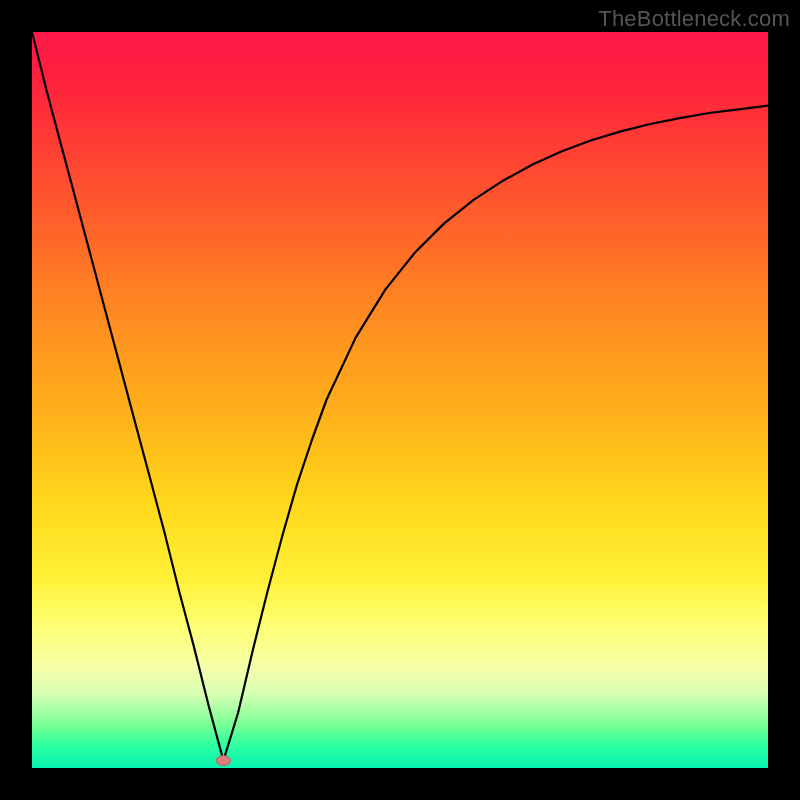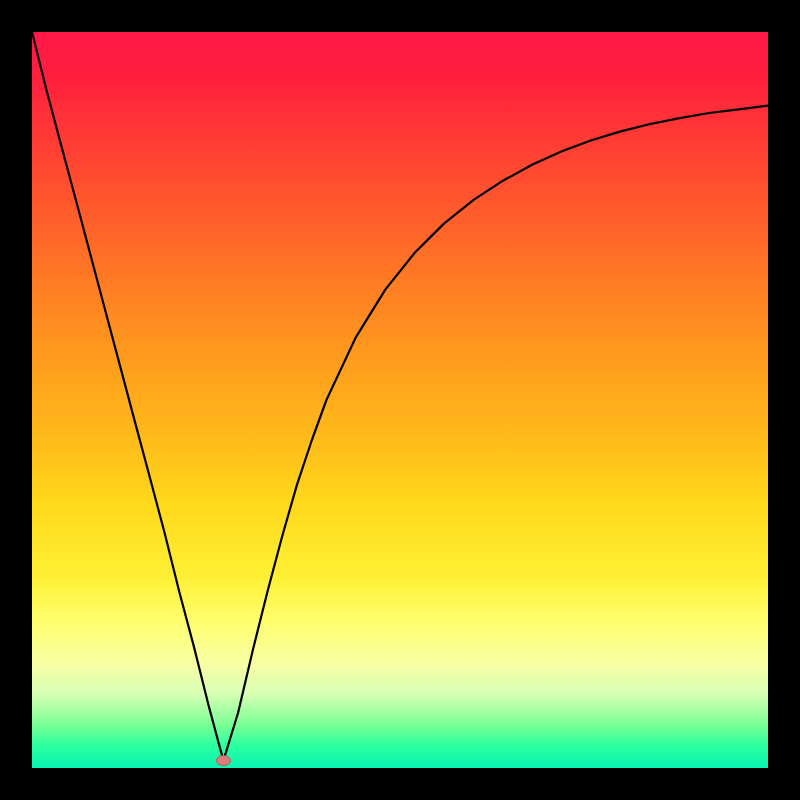--- a/index.html
+++ b/index.html
@@ -78,13 +78,14 @@
 
 <div class="frame">
 
   <div class="plot-area">
     <svg class="overlay" viewBox="0 0 736 736" preserveAspectRatio="none">
       <path id="curve-path" class="curve" d="M0.0 0.0 L14.7 58.9 L29.4 114.1 L44.2 169.3 L58.9 224.5 L73.6 279.7 L88.3 334.9 L103.0 390.1 L117.8 445.3 L132.5 500.5 L147.2 559.4 L161.9 614.6 L176.6 673.4 L191.4 728.6 L206.1 680.8 L220.8 618.2 L235.5 559.4 L250.2 504.2 L265.0 452.6 L279.7 408.5 L294.4 368.0 L323.8 305.4 L353.3 257.6 L382.7 220.8 L412.2 191.4 L441.6 167.8 L471.0 148.7 L500.5 132.5 L529.9 119.2 L559.4 108.2 L588.8 99.4 L618.2 92.0 L647.7 86.1 L677.1 81.0 L706.6 77.3 L736.0 73.6"></path>
       <ellipse id="marker-dot" class="marker" rx="7" ry="5" cx="191.4" cy="728.6"></ellipse>
     </svg>
   </div>
 
+  <div class="watermark">TheBottleneck.com</div>
 </div>
 
 </body></html>

